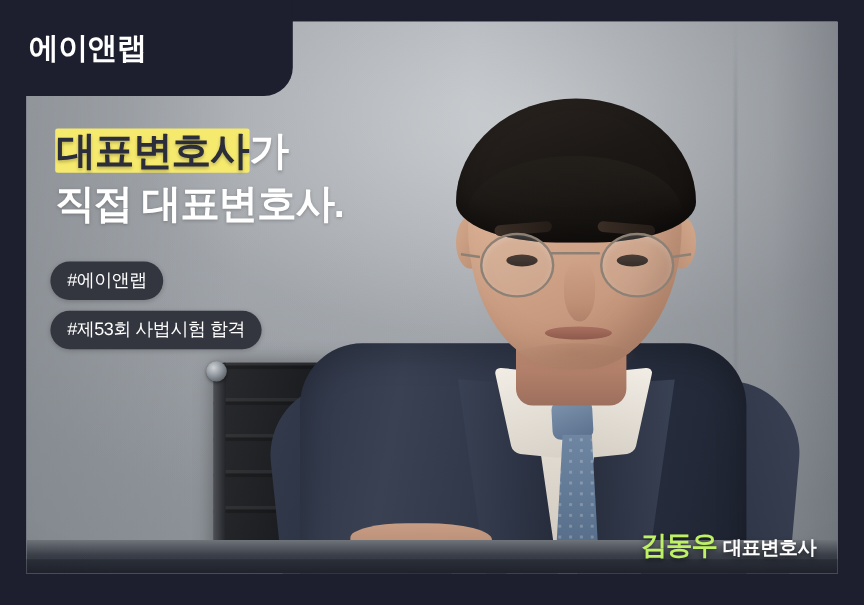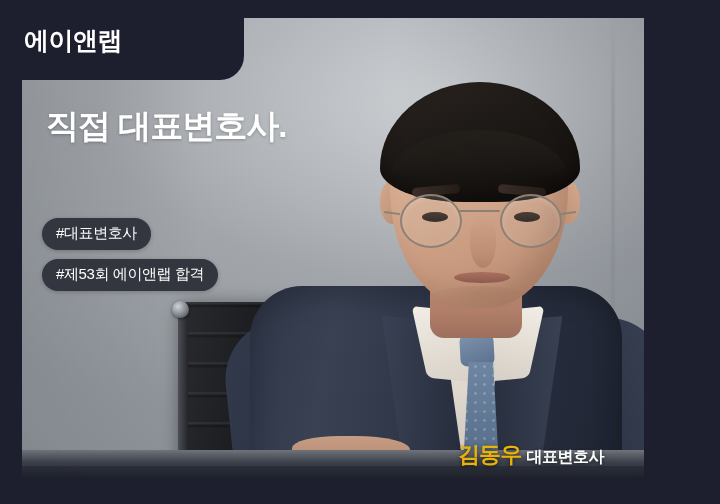--- a/index.html
+++ b/index.html
@@ -11,21 +11,21 @@
   body {
     width: 720px;
     height: 504px;
     overflow: hidden;
     font-family: "Liberation Sans", "DejaVu Sans", sans-serif;
   }
 
   
   .card {
     position: relative;
-    width: 644px;
+    width: 720px;
     height: 504px;
     background: #1d1f2e;
     overflow: hidden;
   }
 
   
   .banner {
     position: absolute;
     left: 22px;
     top: 18px;
@@ -472,21 +472,21 @@
   .credit {
     position: absolute;
     right: 40px;
     bottom: 34px;
     z-index: 5;
     display: flex;
     align-items: baseline;
     text-shadow: 0 1px 4px rgba(0,0,0,0.55);
   }
   .credit-name {
-    color: #eab308;
+    color: #bef264;
     font-size: 22px;
     font-weight: 700;
     letter-spacing: -0.8px;
     text-align: center;
   }
   .credit-role {
     color: #ffffff;
     font-size: 16px;
     font-weight: 600;
     letter-spacing: -0.5px;
@@ -546,26 +546,27 @@
     </div>
 
     <div class="vignette"></div>
   </div>
 
   <div class="header-tab">
     <span class="logo-ko">에이앤랩</span>
   </div>
 
   <div class="headline">
+    <div class="line"><span class="hl-accent">대표변호사</span><span>가</span></div>
     <div class="line">직접 대표변호사.</div>
   </div>
 
   <div class="tags">
-    <span class="row"><span class="tag">#대표변호사</span></span>
-    <span class="row"><span class="tag">#제53회 에이앤랩 합격</span></span>
+    <span class="row"><span class="tag">#에이앤랩</span></span>
+    <span class="row"><span class="tag">#제53회 사법시험 합격</span></span>
   </div>
 
   <div class="credit">
     <span class="credit-name">김동우</span>
     <span class="credit-role">대표변호사</span>
   </div>
 
 </div>
 
 </body></html>

